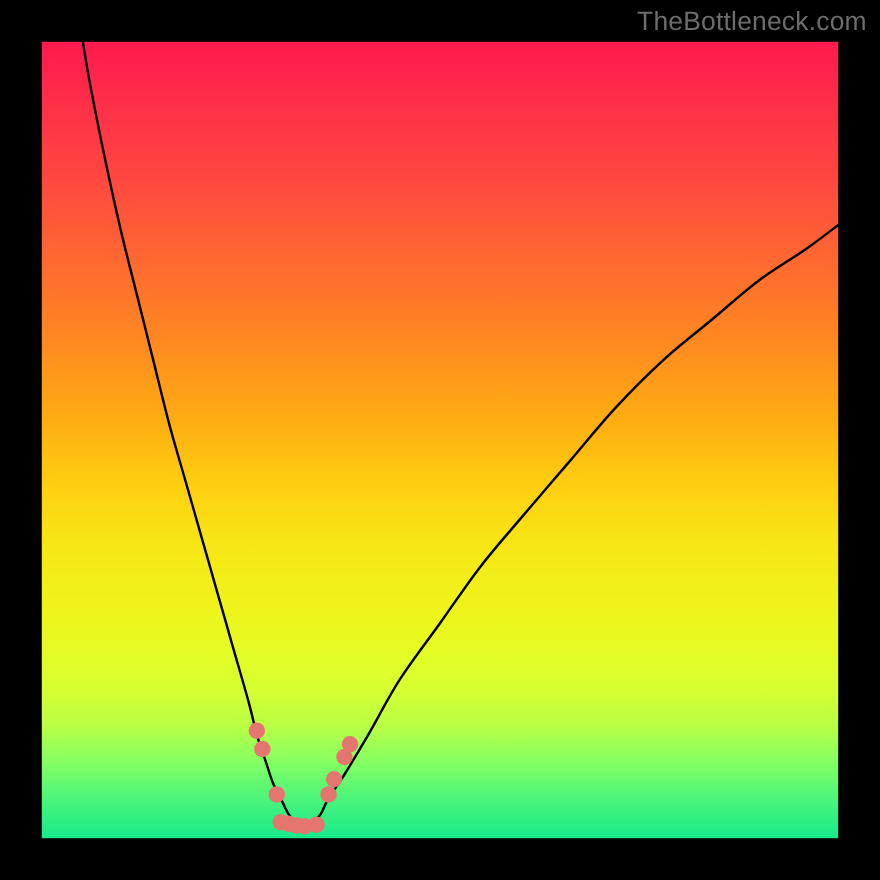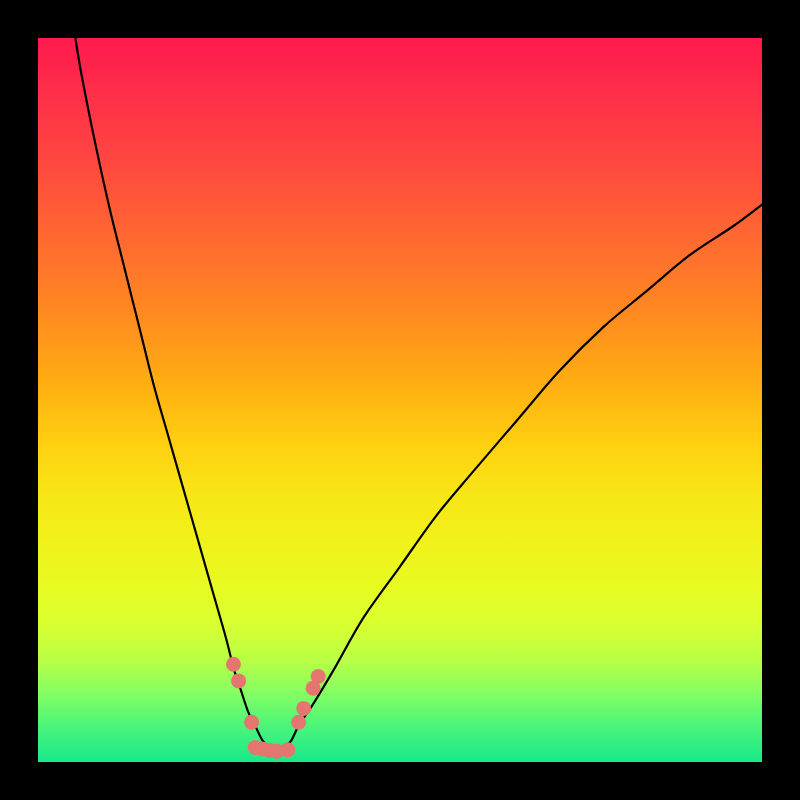--- a/index.html
+++ b/index.html
@@ -70,20 +70,21 @@
   }
   .marker {
     fill: #e4766f;
     stroke: none;
   }
 </style>
 </head>
 <body>
 
 <div class="outer">
+  <div class="watermark">TheBottleneck.com</div>
   <div class="plot">
     <svg class="curves" viewBox="0 0 724 724">
       <g id="curve-group">
           <path d="M 36.20 -7.24 C 37.41 0.00, 39.82 16.89, 43.44 36.20 C 47.06 55.51, 53.09 85.67, 57.92 108.60 C 62.75 131.53, 67.57 153.25, 72.40 173.76 C 77.23 194.27, 82.05 212.37, 86.88 231.68 C 91.71 250.99, 96.53 270.29, 101.36 289.60 C 106.19 308.91, 111.01 329.42, 115.84 347.52 C 120.67 365.62, 125.49 381.31, 130.32 398.20 C 135.15 415.09, 139.97 431.99, 144.80 448.88 C 149.63 465.77, 154.45 482.67, 159.28 499.56 C 164.11 516.45, 168.93 533.35, 173.76 550.24 C 178.59 567.13, 184.62 587.65, 188.24 600.92 C 191.86 614.19, 193.07 621.43, 195.48 629.88 C 197.89 638.33, 200.31 644.36, 202.72 651.60 C 205.13 658.84, 207.55 667.29, 209.96 673.32 C 212.37 679.35, 214.79 682.97, 217.20 687.80 C 219.61 692.63, 222.03 698.66, 224.44 702.28 C 226.85 705.90, 229.27 707.11, 231.68 709.52 C 234.09 711.93, 237.71 715.55, 238.92 716.76" class="curve"></path>
           <path d="M 238.92 716.76 C 240.13 715.55, 243.75 711.93, 246.16 709.52 C 248.57 707.11, 250.99 705.90, 253.40 702.28 C 255.81 698.66, 257.02 693.83, 260.64 687.80 C 264.26 681.77, 269.09 675.73, 275.12 666.08 C 281.15 656.43, 288.39 644.36, 296.84 629.88 C 305.29 615.40, 314.94 596.09, 325.80 579.20 C 336.66 562.31, 349.93 545.41, 362.00 528.52 C 374.07 511.63, 386.13 493.53, 398.20 477.84 C 410.27 462.15, 421.13 450.09, 434.40 434.40 C 447.67 418.71, 463.36 400.61, 477.84 383.72 C 492.32 366.83, 506.80 348.73, 521.28 333.04 C 535.76 317.35, 550.24 302.87, 564.72 289.60 C 579.20 276.33, 593.68 265.47, 608.16 253.40 C 622.64 241.33, 637.12 228.06, 651.60 217.20 C 666.08 206.34, 682.97 196.69, 695.04 188.24 C 707.11 179.79, 719.17 170.14, 724.00 166.52" class="curve"></path>
         </g>
       <g id="marker-group">
           <circle cx="195.48" cy="626.26" r="7.5" class="marker"></circle>
           <circle cx="200.55" cy="642.91" r="7.5" class="marker"></circle>
           <circle cx="213.58" cy="684.18" r="7.5" class="marker"></circle>

